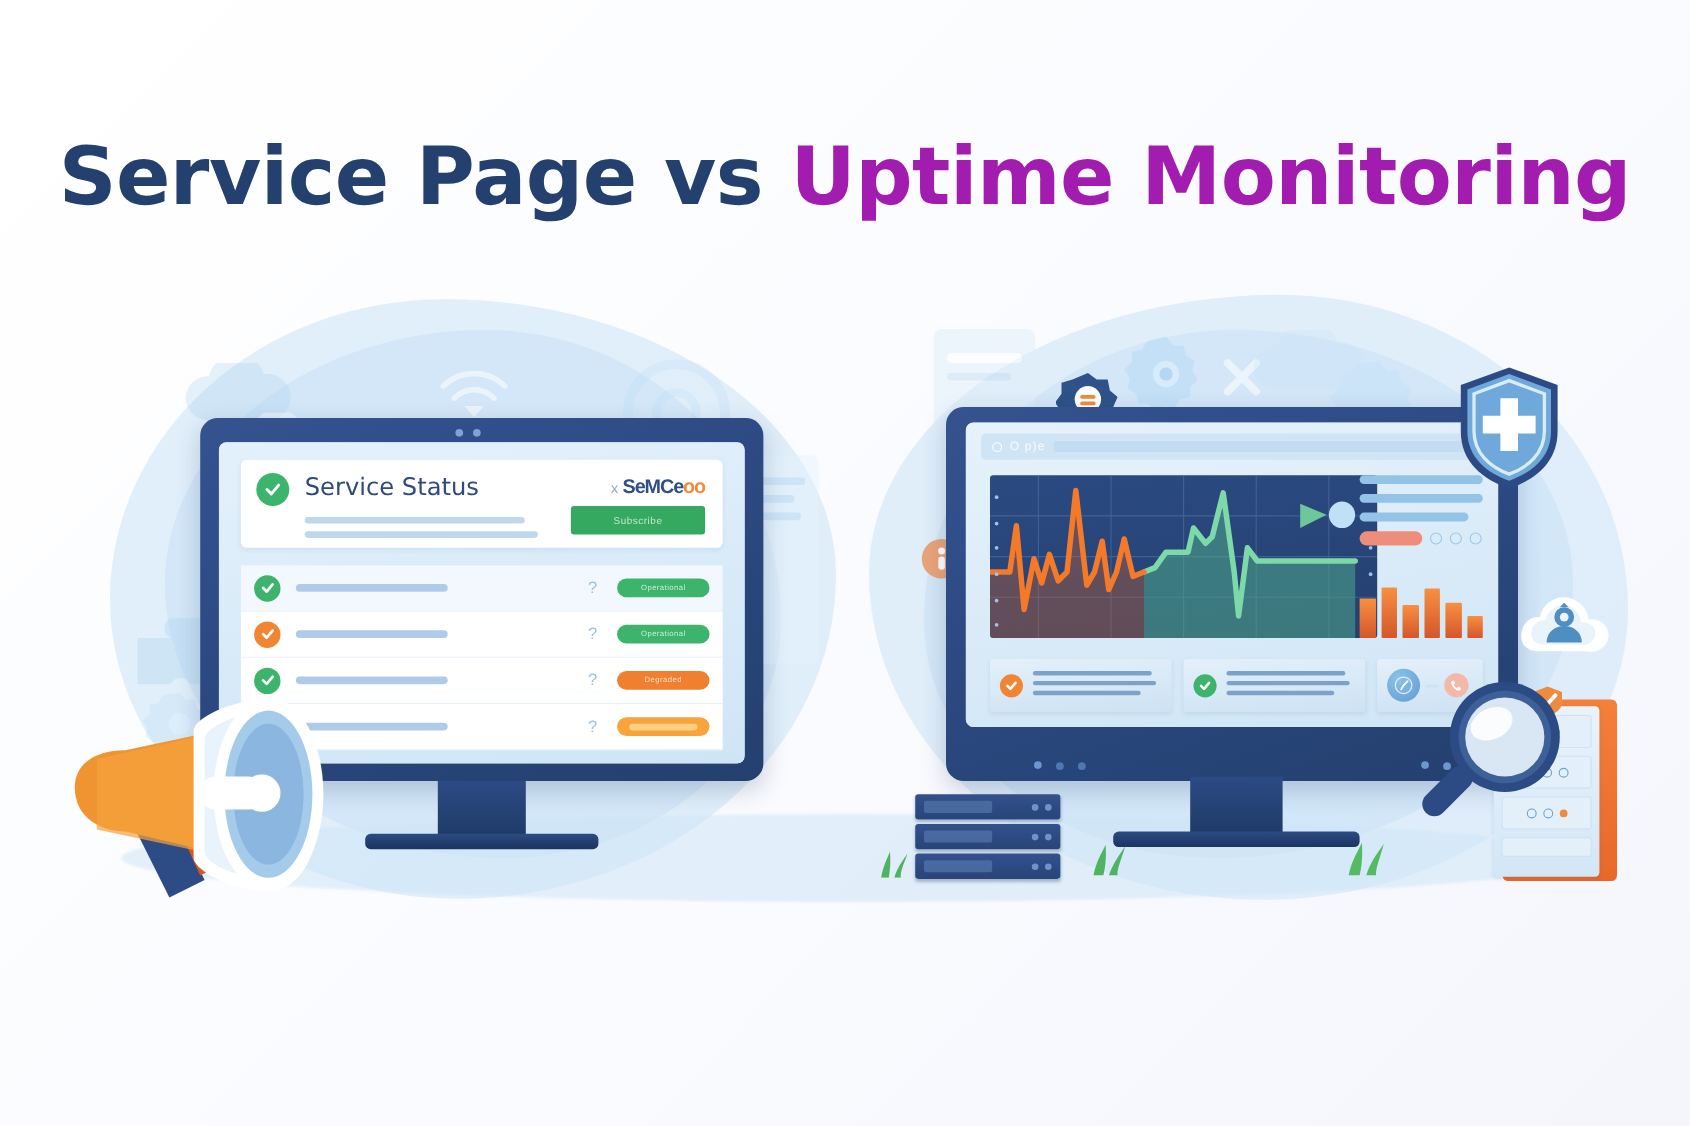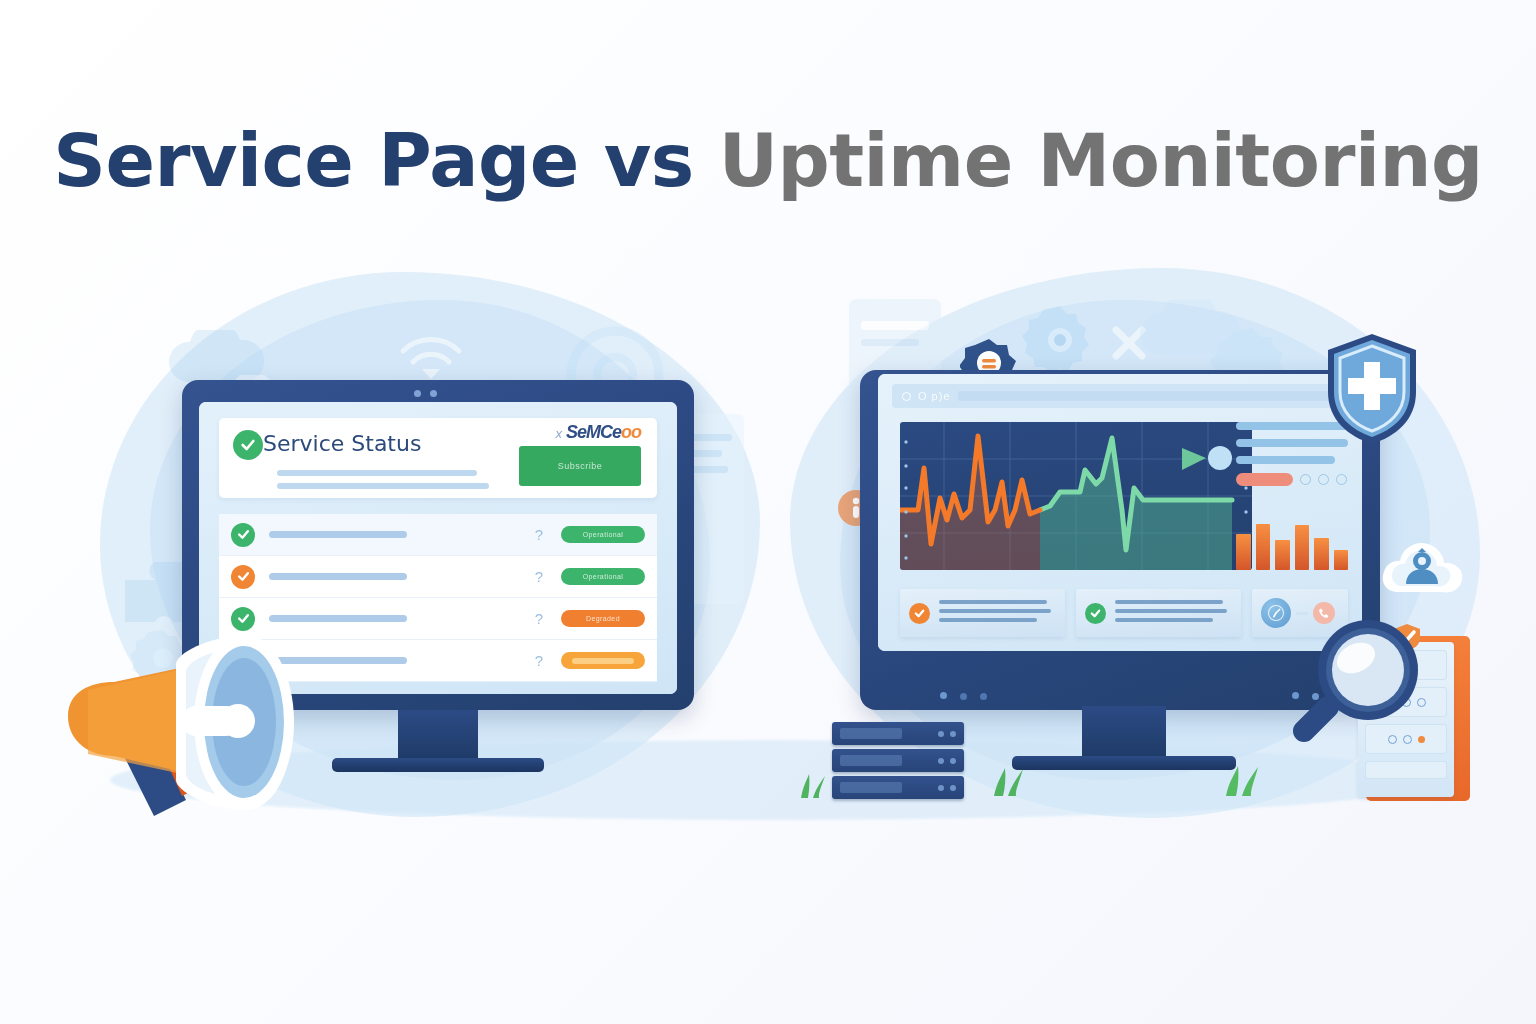--- a/index.html
+++ b/index.html
@@ -20,21 +20,21 @@
   
   .title-wrap{
     position:absolute; left:0; top:118px; width:1536px; text-align:center;
     white-space:nowrap;
   }
   .title-wrap span{
     font-family:"DejaVu Sans", sans-serif;
     font-size:73px; font-weight:bold; letter-spacing:-0.5px;
   }
   .t-navy{ color:#23406e; }
-  .t-orange{ color:#737373; }
+  .t-orange{ color:#a21caf; }
 
   
   .blob{ position:absolute; border-radius:50%; }
   .blob-left{
     left:100px; top:272px; width:660px; height:545px;
     background:#d5e9f8; opacity:.72;
     border-radius:46% 54% 52% 48% / 50% 46% 54% 50%;
   }
   .blob-left2{
     left:150px; top:300px; width:560px; height:480px;
@@ -101,34 +101,34 @@
   .ls-head{ display:flex; align-items:flex-start; }
   .check{
     width:30px; height:30px; border-radius:50%;
     display:flex; align-items:center; justify-content:center;
     flex:0 0 auto;
   }
   .check svg{ width:16px; height:16px; }
   .check-green{ background:#3cb46b; }
   .check-orange{ background:#f08633; }
   .ls-title{
-    font-size:22px; color:#2c4a7c; margin-top:1px;
+    font-size:22px; color:#2c4a7c; margin-left:14px; margin-top:1px;
     font-family:"DejaVu Sans", sans-serif;
   }
   .ls-logo{
-    position:absolute; right:16px; top:4px;
-    font-size:18px; font-weight:bold; color:#2f4f86; letter-spacing:-1px;font-style:italic;
+    position:absolute; right:16px; top:14px;
+    font-size:18px; font-weight:bold; color:#2f4f86; letter-spacing:-1px;
   }
   .ls-logo .tail{ color:#ef8b3e; }
   .ls-logo .x{ color:#8fa9c9; font-weight:normal; font-size:13px; margin-right:5px;}
   .ls-lines{ margin-left:44px; margin-top:10px; }
   .ls-line{ height:6px; border-radius:3px; background:#bed8ef; margin-bottom:7px; }
   .ls-btn{
     position:absolute; right:16px; bottom:12px;
-    width:122px; height:40px; border-radius:3px;
+    width:122px; height:26px; border-radius:3px;
     background:#35a95f;
     display:flex; align-items:center; justify-content:center;
     font-size:9px; color:rgba(255,255,255,.72); letter-spacing:.5px;
     filter:blur(.6px);
   }
   .ls-rows{ position:absolute; left:20px; right:20px; top:112px; }
   .ls-row{
     display:flex; align-items:center;
     height:42px; padding:0 12px;
     background:#ffffff;
@@ -447,21 +447,21 @@
         </div>
 
       </div>
     </div>
     <div class="mon-neck" style="left:216px;top:330px;width:80px;height:52px;"></div>
     <div class="mon-base" style="left:150px;top:378px;width:212px;height:14px;"></div>
   </div>
 
   <div class="monitor" style="left:860px;top:370px;width:520px;height:340px;">
     <div class="mon-bezel"></div>
-    <div class="mon-inner" style="left:18px;top:4px;width:484px;height:277px;">
+    <div class="mon-inner" style="left:18px;top:14px;width:484px;height:277px;">
       <div class="rs-bg"></div>
 
       <div class="rs-urlbar">
         <span class="dot"></span>
         <span class="rs-urltext">O p)e</span>
         <span class="rs-urlghost"></span>
       </div>
 
       <div class="rs-chart">
         <svg class="rs-grid" viewBox="0 0 352 148" preserveAspectRatio="none">

